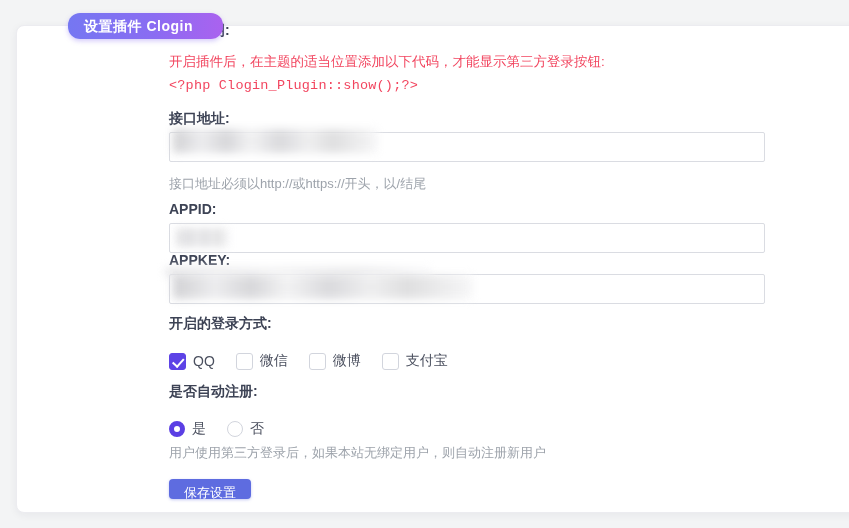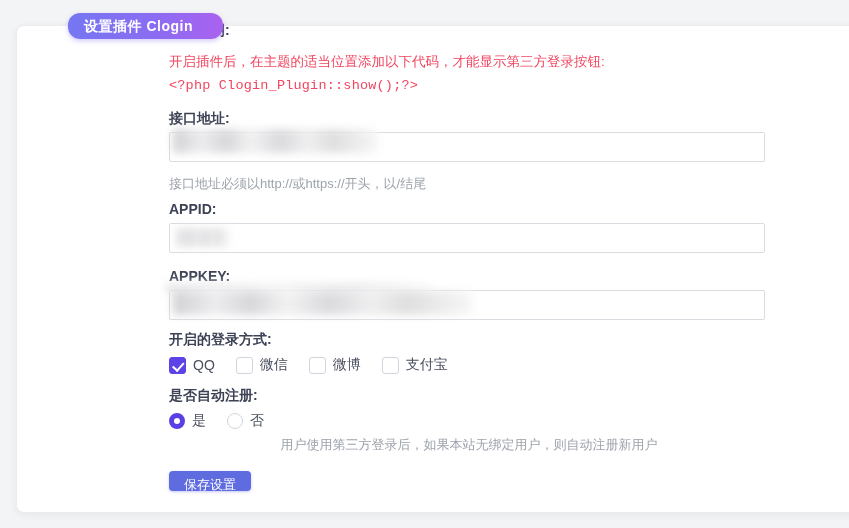--- a/index.html
+++ b/index.html
@@ -56,45 +56,45 @@
       #cfcfd2 0%,#ececee 14%,#d6d6d9 26%,#f2f2f3 38%,
       #d9d9dc 52%,#eeeeef 66%,#dededf 78%,#f7f7f8 100%);
   }
   .redact-light{
     background:linear-gradient(90deg,#e8e8ea 0%,#f4f4f5 40%,#e9e9eb 70%,#fbfbfc 100%);
   }
   .helper{
     margin-top:14px;font-size:13px;color:#9da3ab;line-height:15px;
   }
   .lbl-appid{margin-top:11px;}
-  .lbl-appkey{margin-top:16px;}
+  .lbl-appkey{margin-top:0;}
   .lbl-login{margin-top:12px;}
   .lbl-reg{margin-top:13px;}
   .choice-row{
-    margin-top:9px;display:flex;align-items:center;gap:21px;height:20px;
+    margin-top:21px;display:flex;align-items:center;gap:21px;height:20px;
   }
   .choice{display:flex;align-items:center;gap:7px;cursor:pointer;}
   .choice-label{font-size:14px;color:#4a4f5e;}
   .checkbox{
     width:17px;height:17px;box-sizing:border-box;border-radius:3px;
     background:#fff;border:1.5px solid #d2d5dd;position:relative;
   }
   .checkbox.checked{
     background:#5d43e6;border-color:#5d43e6;
   }
   .checkbox.checked::after{
     content:"";position:absolute;left:5px;top:2px;width:4.5px;height:8.5px;
     border:solid #fff;border-width:0 2px 2px 0;transform:rotate(42deg);
   }
   .radio{
     width:16px;height:16px;box-sizing:border-box;border-radius:50%;
     background:#fff;border:1.5px solid #d2d5dd;
   }
   .radio.selected{border:5px solid #5b3fe4;}
-  .helper2{margin-top:6px;text-align:center;}
+  .helper2{margin-top:6px;}
   .save-btn{
     margin-top:19px;display:inline-block;height:20px;line-height:28px;
     padding:0 15px;background:#5e6ce0;color:#fff;font-size:13px;
     border:none;border-radius:4px;cursor:pointer;
     font-family:"Liberation Sans","DejaVu Sans",sans-serif;
     box-shadow:0 1px 3px rgba(90,100,220,.35);
   }
 </style>
 </head>
 <body>

